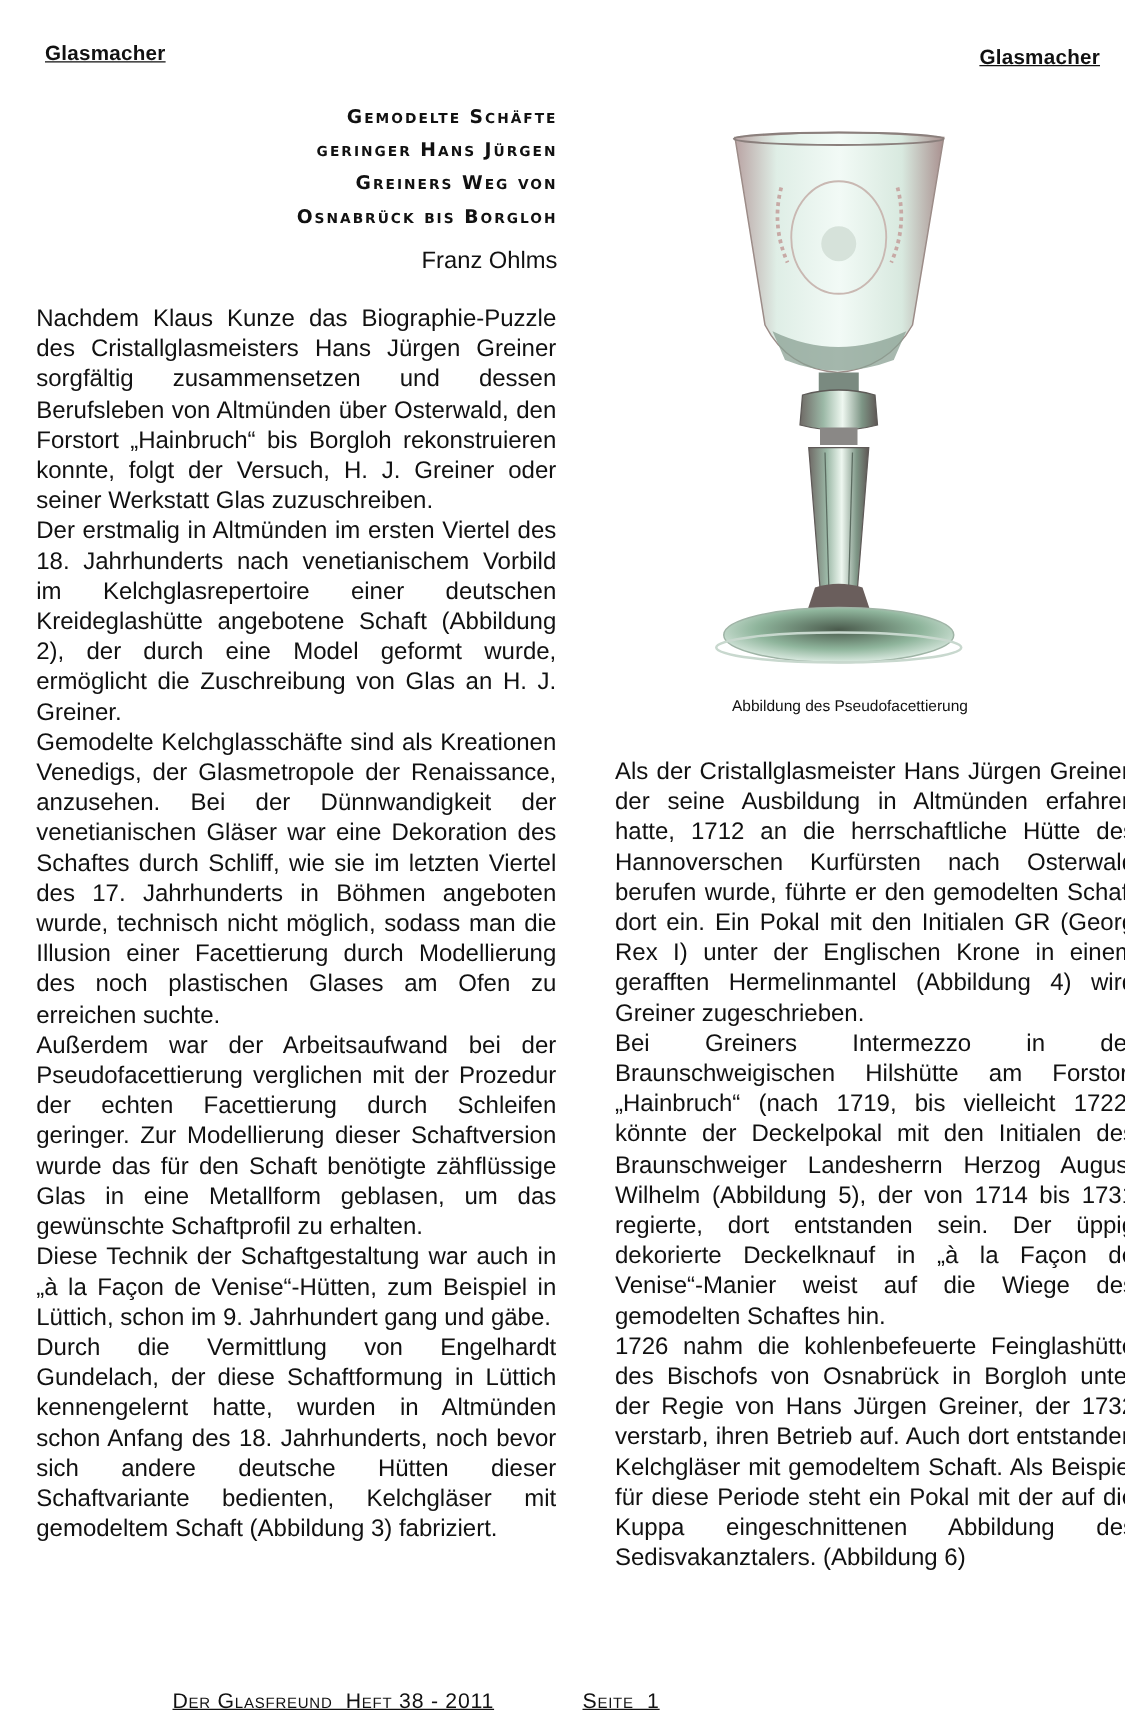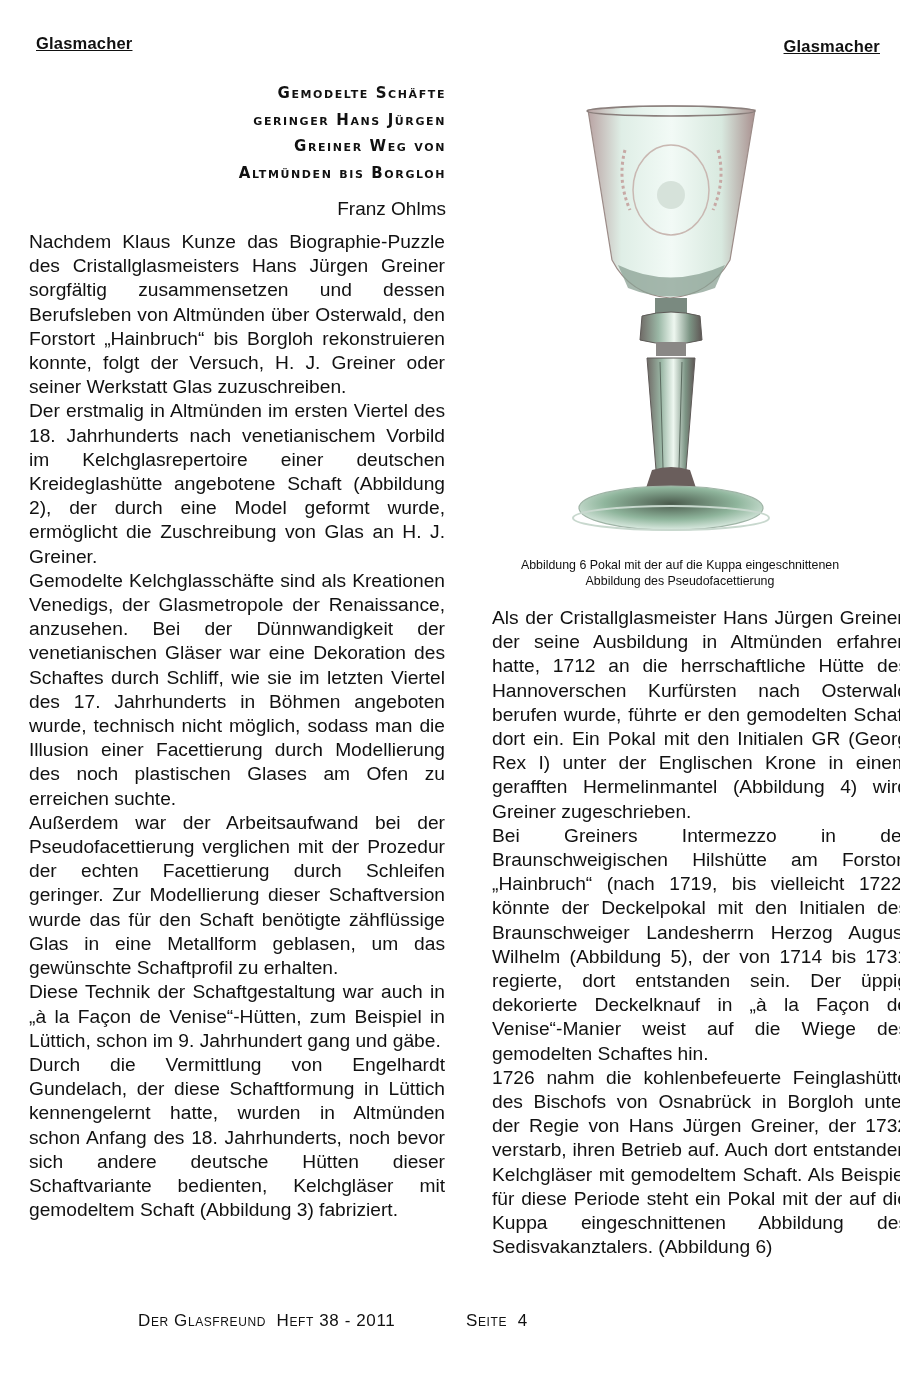--- a/index.html
+++ b/index.html
@@ -6,41 +6,41 @@
   body { width:900px; height:1375px; position:relative; overflow:hidden; color:#111;
          font-family:"Liberation Sans", sans-serif; }
   .running-head { position:absolute; top:34px; font-weight:bold; font-size:16.5px; letter-spacing:0.2px;text-decoration:underline; }
   #rh-left { left:36px; }
   #rh-right { right:20px; top:37px; }
   .title-block { position:absolute; left:40px; top:80px; width:406px; text-align:right; }
   .title-line { font-family:"DejaVu Sans", sans-serif; font-weight:bold; font-variant:small-caps;
                 font-size:15px; letter-spacing:1.6px; line-height:26.5px; white-space:nowrap; }
   .author { font-size:19px; line-height:22px; margin-top:12px; }
   .col { position:absolute; font-size:19.2px; line-height:24.2px; text-align:justify; hyphens:manual; }
-  #col-left { left:29px; top:230px; width:416px; }
+  #col-left { left:29px; top:244px; width:416px; }
   #col-right { left:492px; top:606px; width:416px; }
   .col p { margin:0; }
   .figure { position:absolute; left:560px; top:90px; width:260px; height:460px; }
   .caption { position:absolute; left:470px; top:558px; width:420px; text-align:center;
              font-size:12.4px; line-height:15.5px; }
-  .footer { position:absolute; top:1311px; font-variant:small-caps; font-size:17px; letter-spacing:0.6px; }
+  .footer { position:absolute; top:1351px; font-variant:small-caps; font-size:17px; letter-spacing:0.6px;text-decoration:underline; }
   #footer-left { left:138px; }
   #footer-right { left:466px; }
 </style>
 </head>
 <body>
 
 <div id="rh-left" class="running-head">Glasmacher</div>
 <div id="rh-right" class="running-head">Glasmacher</div>
 
 <div class="title-block">
   <div class="title-line">Gemodelte Schäfte</div>
   <div class="title-line">geringer Hans Jürgen</div>
-  <div class="title-line">Greiner Weg von</div>
-  <div class="title-line">Altmünden bis Borgloh</div>
+  <div class="title-line">Greiners Weg von</div>
+  <div class="title-line">Osnabrück bis Borgloh</div>
   <div class="author">Franz Ohlms</div>
 </div>
 
 <div id="col-left" class="col">
   <p>Nachdem Klaus Kunze das Biographie-Puzzle des Cristallglasmeisters Hans Jürgen Greiner sorgfältig zusammensetzen und dessen Berufsleben von Altmünden über Osterwald, den Forstort „Hainbruch“ bis Borgloh rekonstruieren konnte, folgt der Versuch, H. J. Greiner oder seiner Werkstatt Glas zuzuschreiben.</p>
   <p>Der erstmalig in Altmünden im ersten Viertel des 18. Jahrhunderts nach venetianischem Vorbild im Kelchglasrepertoire einer deutschen Kreideglashütte angebotene Schaft (Abbildung 2), der durch eine Model geformt wurde, ermöglicht die Zuschreibung von Glas an H. J. Greiner.</p>
   <p>Gemodelte Kelchglasschäfte sind als Kreationen Venedigs, der Glasmetropole der Renaissance, anzusehen. Bei der Dünnwandigkeit der venetianischen Gläser war eine Dekoration des Schaftes durch Schliff, wie sie im letzten Viertel des 17. Jahrhunderts in Böhmen angeboten wurde, technisch nicht möglich, sodass man die Illusion einer Facettierung durch Modellierung des noch plastischen Glases am Ofen zu erreichen suchte.</p>
   <p>Außerdem war der Arbeitsaufwand bei der Pseudofacettierung verglichen mit der Prozedur der echten Facettierung durch Schleifen geringer. Zur Modellierung dieser Schaftversion wurde das für den Schaft benötigte zähflüssige Glas in eine Metallform geblasen, um das gewünschte Schaftprofil zu erhalten.</p>
   <p>Diese Technik der Schaftgestaltung war auch in „à la Façon de Venise“-Hütten, zum Beispiel in Lüttich, schon im 9. Jahrhundert gang und gäbe.</p>
   <p>Durch die Vermittlung von Engelhardt Gundelach, der diese Schaftformung in Lüttich kennengelernt hatte, wurden in Altmünden schon Anfang des 18. Jahrhunderts, noch bevor sich andere deutsche Hütten dieser Schaftvariante bedienten, Kelchgläser mit gemodeltem Schaft (Abbildung 3) fabriziert.</p>
@@ -88,24 +88,23 @@
     <line x1="122" y1="272" x2="119" y2="378" stroke="#5b6b60" stroke-width="1"></line>
 
     <path d="M92 380 Q111 374 130 380 L136 398 Q111 404 86 398 Z" fill="#6a5e5c"></path>
 
     <ellipse cx="111" cy="418" rx="92" ry="22" fill="url(#footG)" stroke="#9fb4a6" stroke-width="1.2"></ellipse>
     <ellipse cx="111" cy="428" rx="98" ry="12" fill="none" stroke="#c8d8ce" stroke-width="2"></ellipse>
   </svg>
 </div>
 
 <div class="caption">
-  <div>Abbildung 6  Pokal mit der auf die Kuppa eingeschnittenen</div>
   <div>Abbildung des Pseudofacettierung</div>
 </div>
 
 <div id="col-right" class="col">
   <p>Als der Cristallglasmeister Hans Jürgen Greiner, der seine Ausbildung in Altmünden erfahren hatte, 1712 an die herrschaftliche Hütte des Hannoverschen Kurfürsten nach Osterwald berufen wurde, führte er den gemodelten Schaft dort ein. Ein Pokal mit den Initialen GR (Georg Rex I) unter der Englischen Krone in einem gerafften Hermelinmantel (Abbildung 4) wird Greiner zugeschrieben.</p>
   <p>Bei Greiners Intermezzo in der Braunschweigischen Hilshütte am Forstort „Hainbruch“ (nach 1719, bis vielleicht 1722) könnte der Deckelpokal mit den Initialen des Braunschweiger Landesherrn Herzog August Wilhelm (Abbildung 5), der von 1714 bis 1731 regierte, dort entstanden sein. Der üppig dekorierte Deckelknauf in „à la Façon de Venise“-Manier weist auf die Wiege des gemodelten Schaftes hin.</p>
   <p>1726 nahm die kohlenbefeuerte Feinglashütte des Bischofs von Osnabrück in Borgloh unter der Regie von Hans Jürgen Greiner, der 1732 verstarb, ihren Betrieb auf. Auch dort entstanden Kelchgläser mit gemodeltem Schaft. Als Beispiel für diese Periode steht ein Pokal mit der auf die Kuppa eingeschnittenen Abbildung des Sedisvakanztalers. (Abbildung 6)</p>
 </div>
 
 <div id="footer-left" class="footer" style="white-space:pre">Der Glasfreund  Heft 38 - 2011</div>
-<div id="footer-right" class="footer" style="white-space:pre">Seite  4</div>
+<div id="footer-right" class="footer" style="white-space:pre">Seite  1</div>
 
 </body></html>

